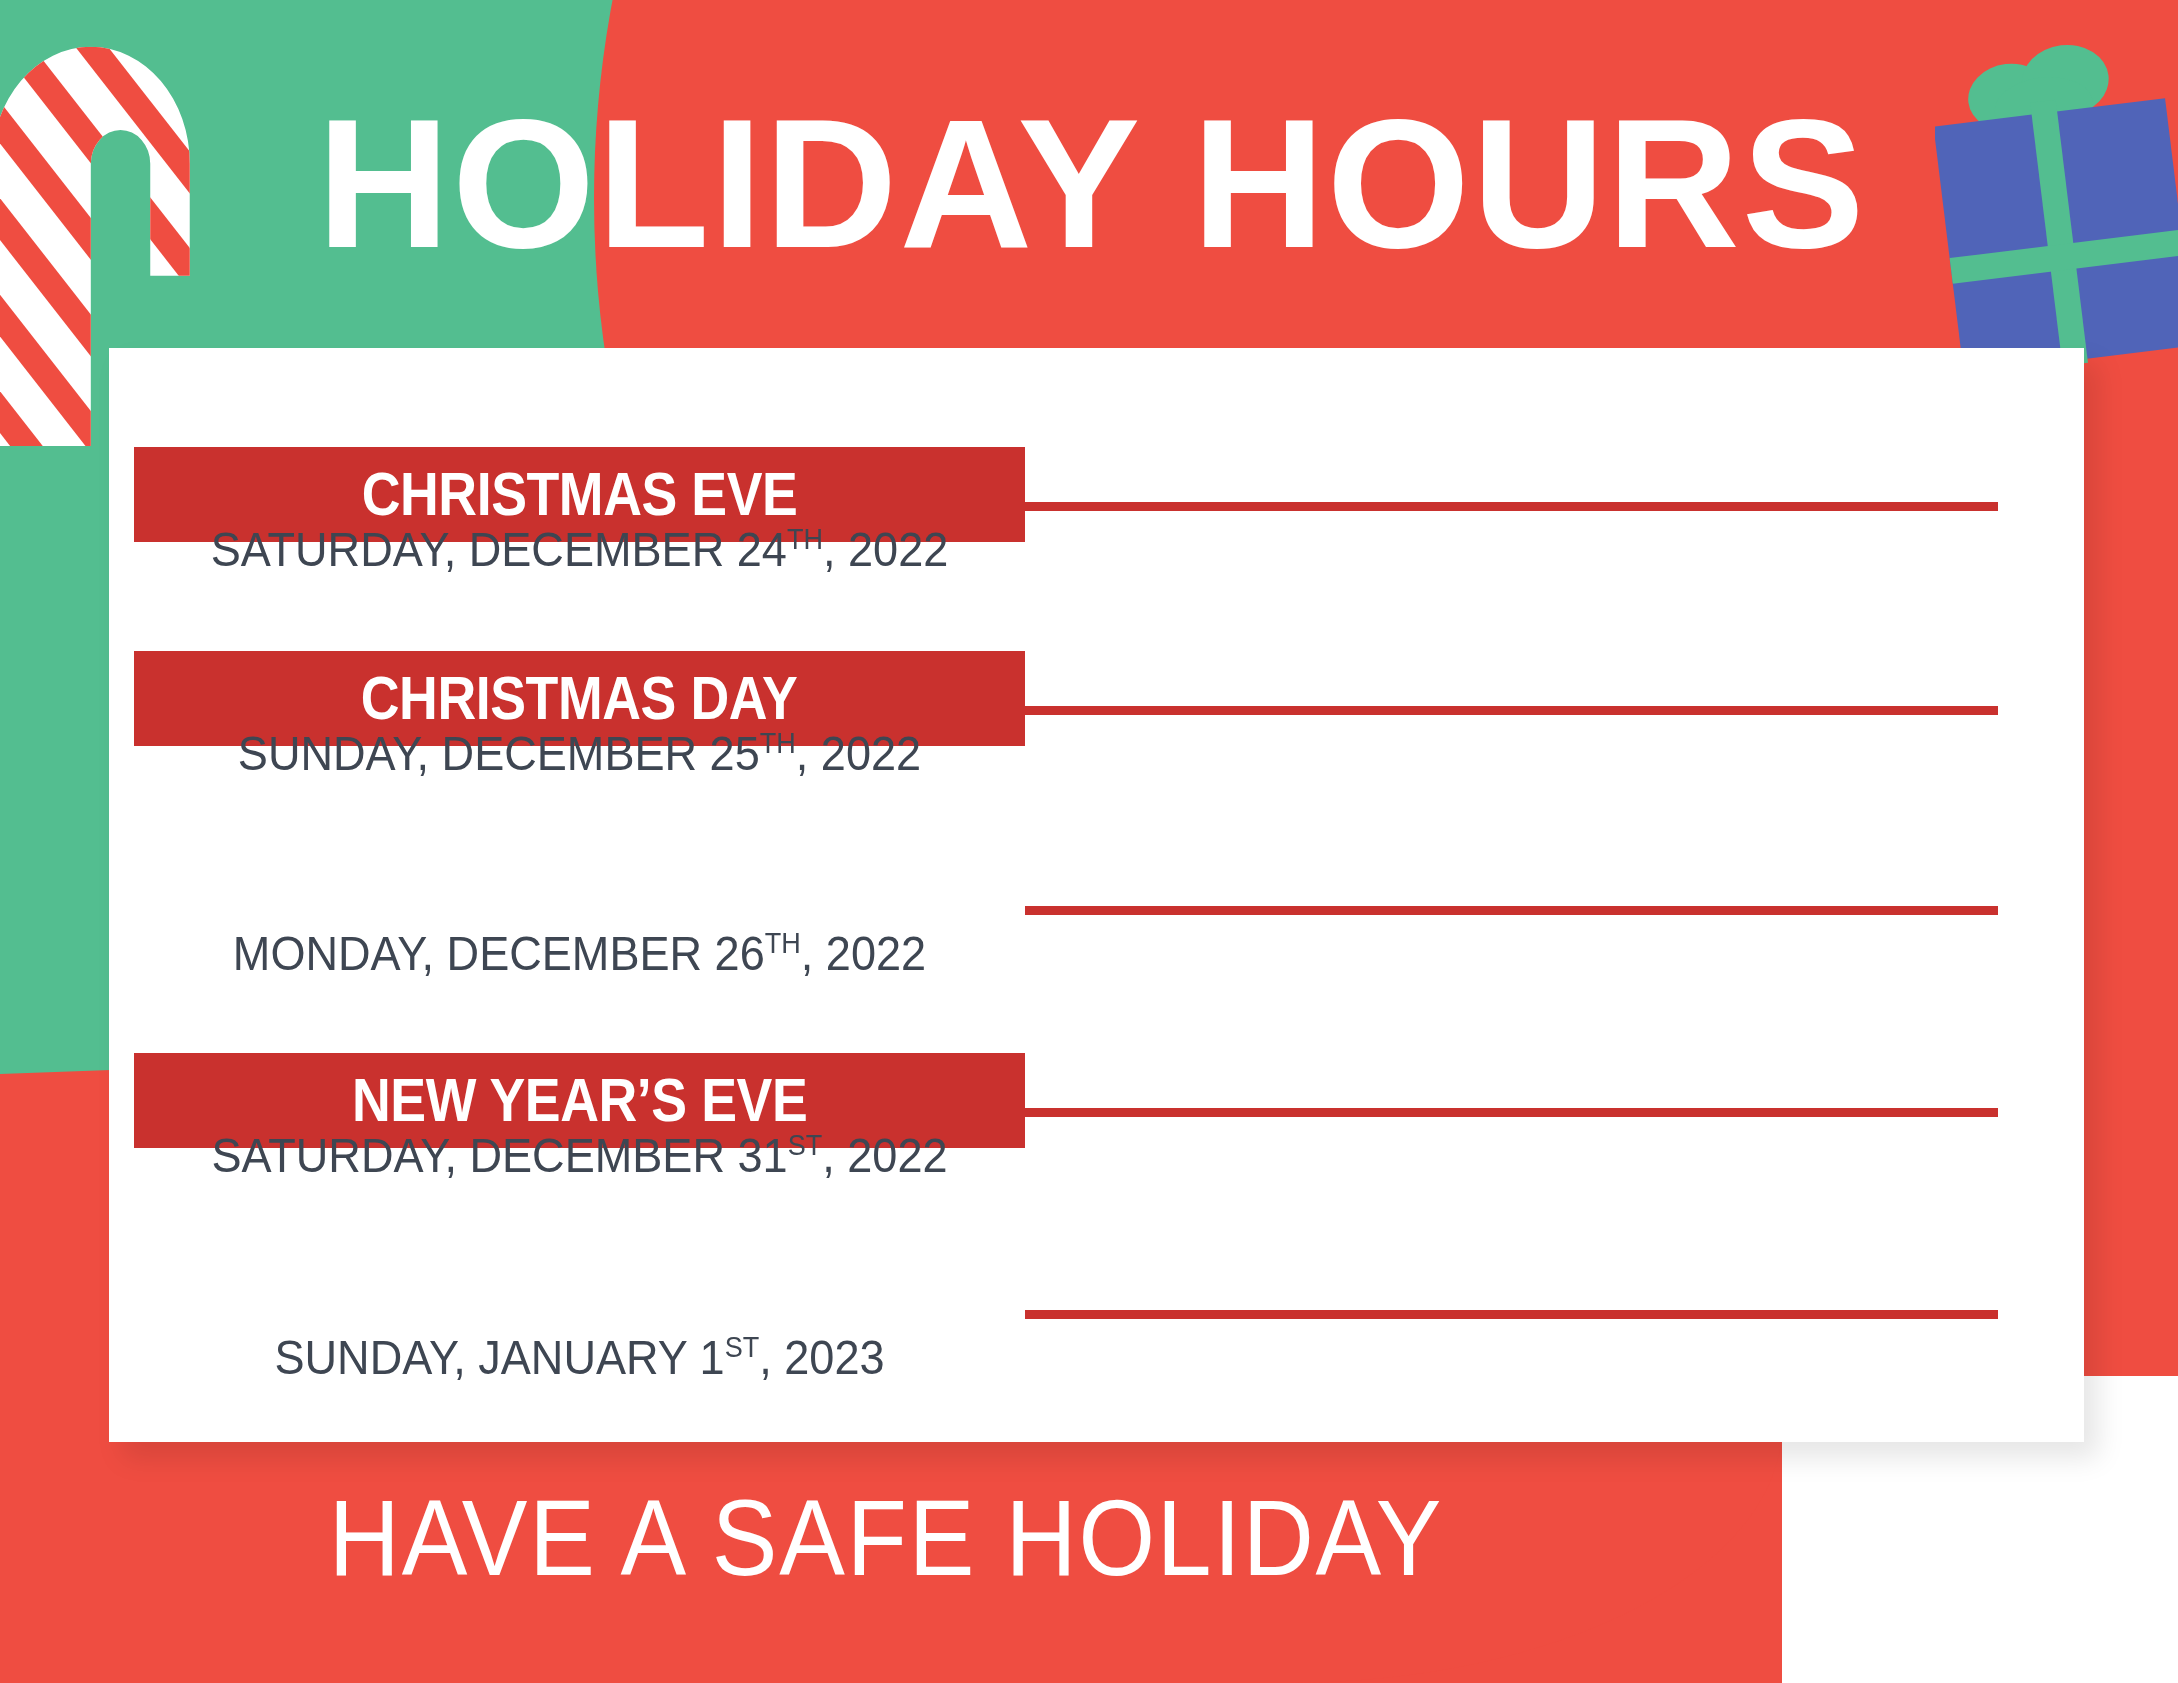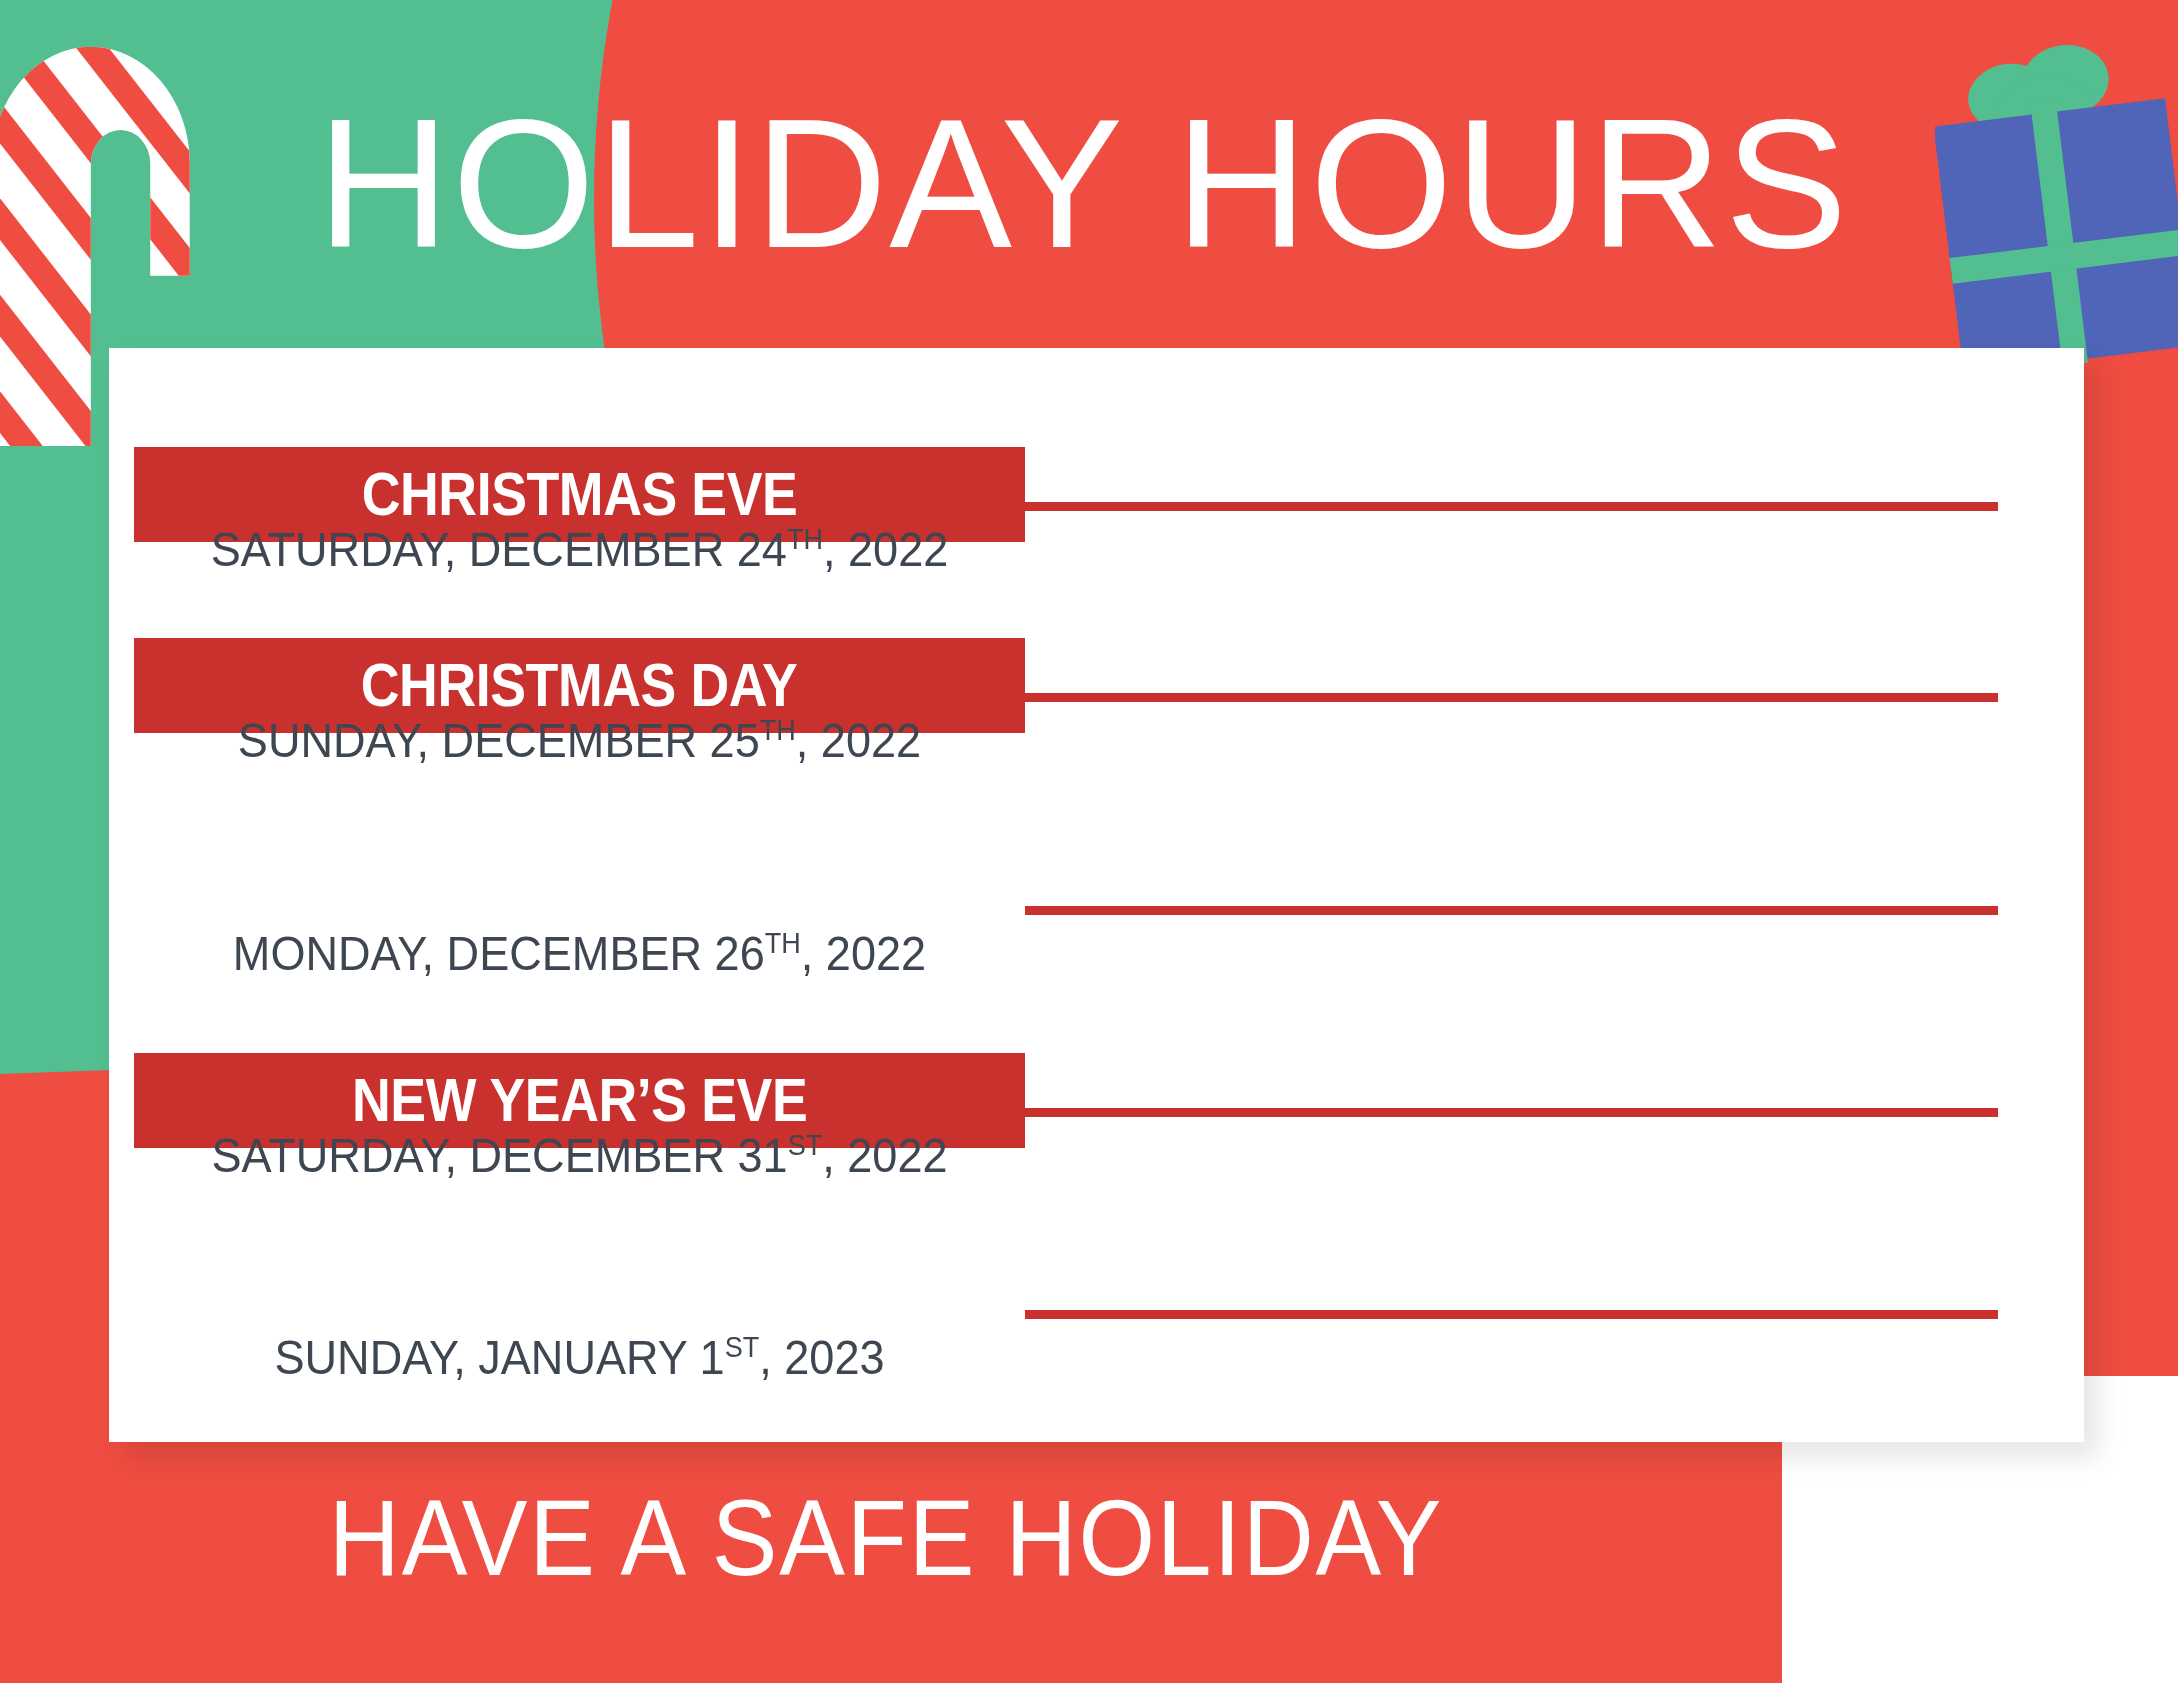--- a/index.html
+++ b/index.html
@@ -102,21 +102,21 @@
     height: 100%;
   }
 
   .row {
     position: absolute;
     left: 0;
     width: 100%;
     height: 203px;
   }
   .row-0 { top: 67px; }
-  .row-1 { top: 258px; }
+  .row-1 { top: 271px; }
   .row-2 { top: 471px; }
   .row-3 { top: 673px; }
   .row-4 { top: 875px; }
 
   .banner {
     position: absolute;
     left: 25px;
     top: 0;
     width: 891px;
     height: 95px;
@@ -166,21 +166,21 @@
   }
 
   
   .title {
     position: absolute;
     left: 317px;
     top: 91px;
     width: 1624px;
     color: #ffffff;
     font-family: "Liberation Sans", sans-serif;
-    font-weight: normal;
+    font-weight: bold;
     font-size: 184px;
     line-height: 1;
     letter-spacing: 2px;
     white-space: nowrap;
   }
 
   
   .tagline {
     position: absolute;
     left: 0;

